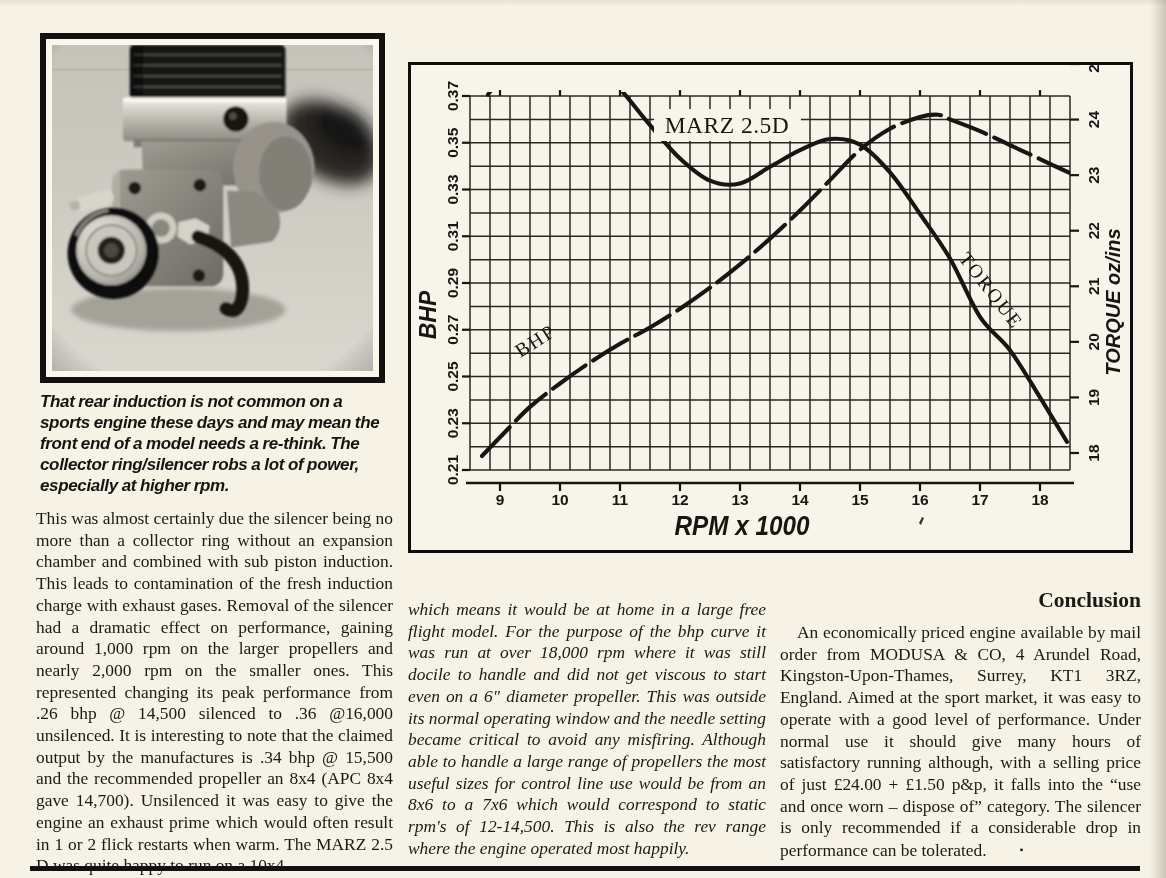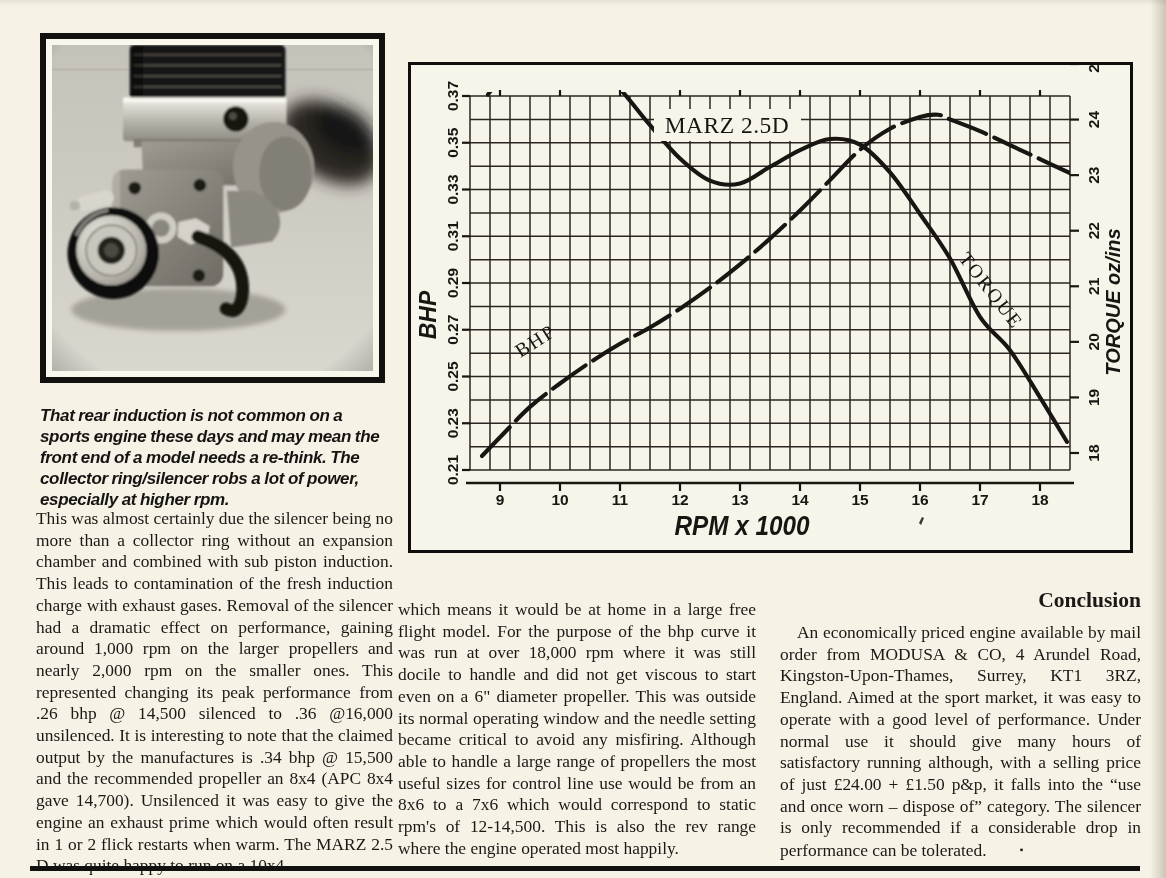--- a/index.html
+++ b/index.html
@@ -12,34 +12,34 @@
     background:linear-gradient(to right,rgba(90,80,60,0),rgba(90,80,60,.28));}
   #edge-shade-top{position:absolute;left:0;top:0;width:100%;height:6px;
     background:linear-gradient(to bottom,rgba(90,80,60,.10),rgba(90,80,60,0));}
 
   
   .photo-frame{position:absolute;left:40px;top:33px;width:321px;height:326px;
     border:6px solid #121110;background:#faf7ec;padding:6px;}
   .photo-frame svg{display:block;width:321px;height:326px;}
 
   
-  .caption{position:absolute;left:40px;top:405px;width:354px;
+  .caption{position:absolute;left:40px;top:391px;width:354px;
     font-family:"Liberation Sans",sans-serif;font-weight:bold;font-style:italic;
     font-size:17px;line-height:21px;letter-spacing:-0.35px;word-spacing:-0.5px;color:#161412;}
 
   
   .chart-frame{position:absolute;left:408px;top:62px;width:719px;height:485px;
     border:3px solid #0f0e0c;background:#f7f4e9;}
   .chart-frame svg{display:block;width:719px;height:485px;}
 
   
   .col{position:absolute;text-align:justify;font-size:17.4px;line-height:21.7px;}
   .col p{margin:0;}
   .col-left{left:36px;top:508px;width:357px;}
-  .col-mid{left:398px;top:599px;width:358px;}
+  .col-mid{left:408px;top:599px;width:358px;font-style:italic;}
   .col-right{left:780px;top:588px;width:361px;}
   .conclusion-h{font-weight:bold;font-size:21.5px;line-height:24px;margin:0 0 10px 0;text-align:right;}
   .col-right p.body{text-indent:17px;}
   .end-mark{display:inline-block;font-size:10px;vertical-align:3px;margin-left:16px;color:#151310;}
 
   .bottom-rule{position:absolute;left:30px;top:866px;width:1110px;height:5px;background:#121110;}
 </style>
 </head>
 <body>
 

